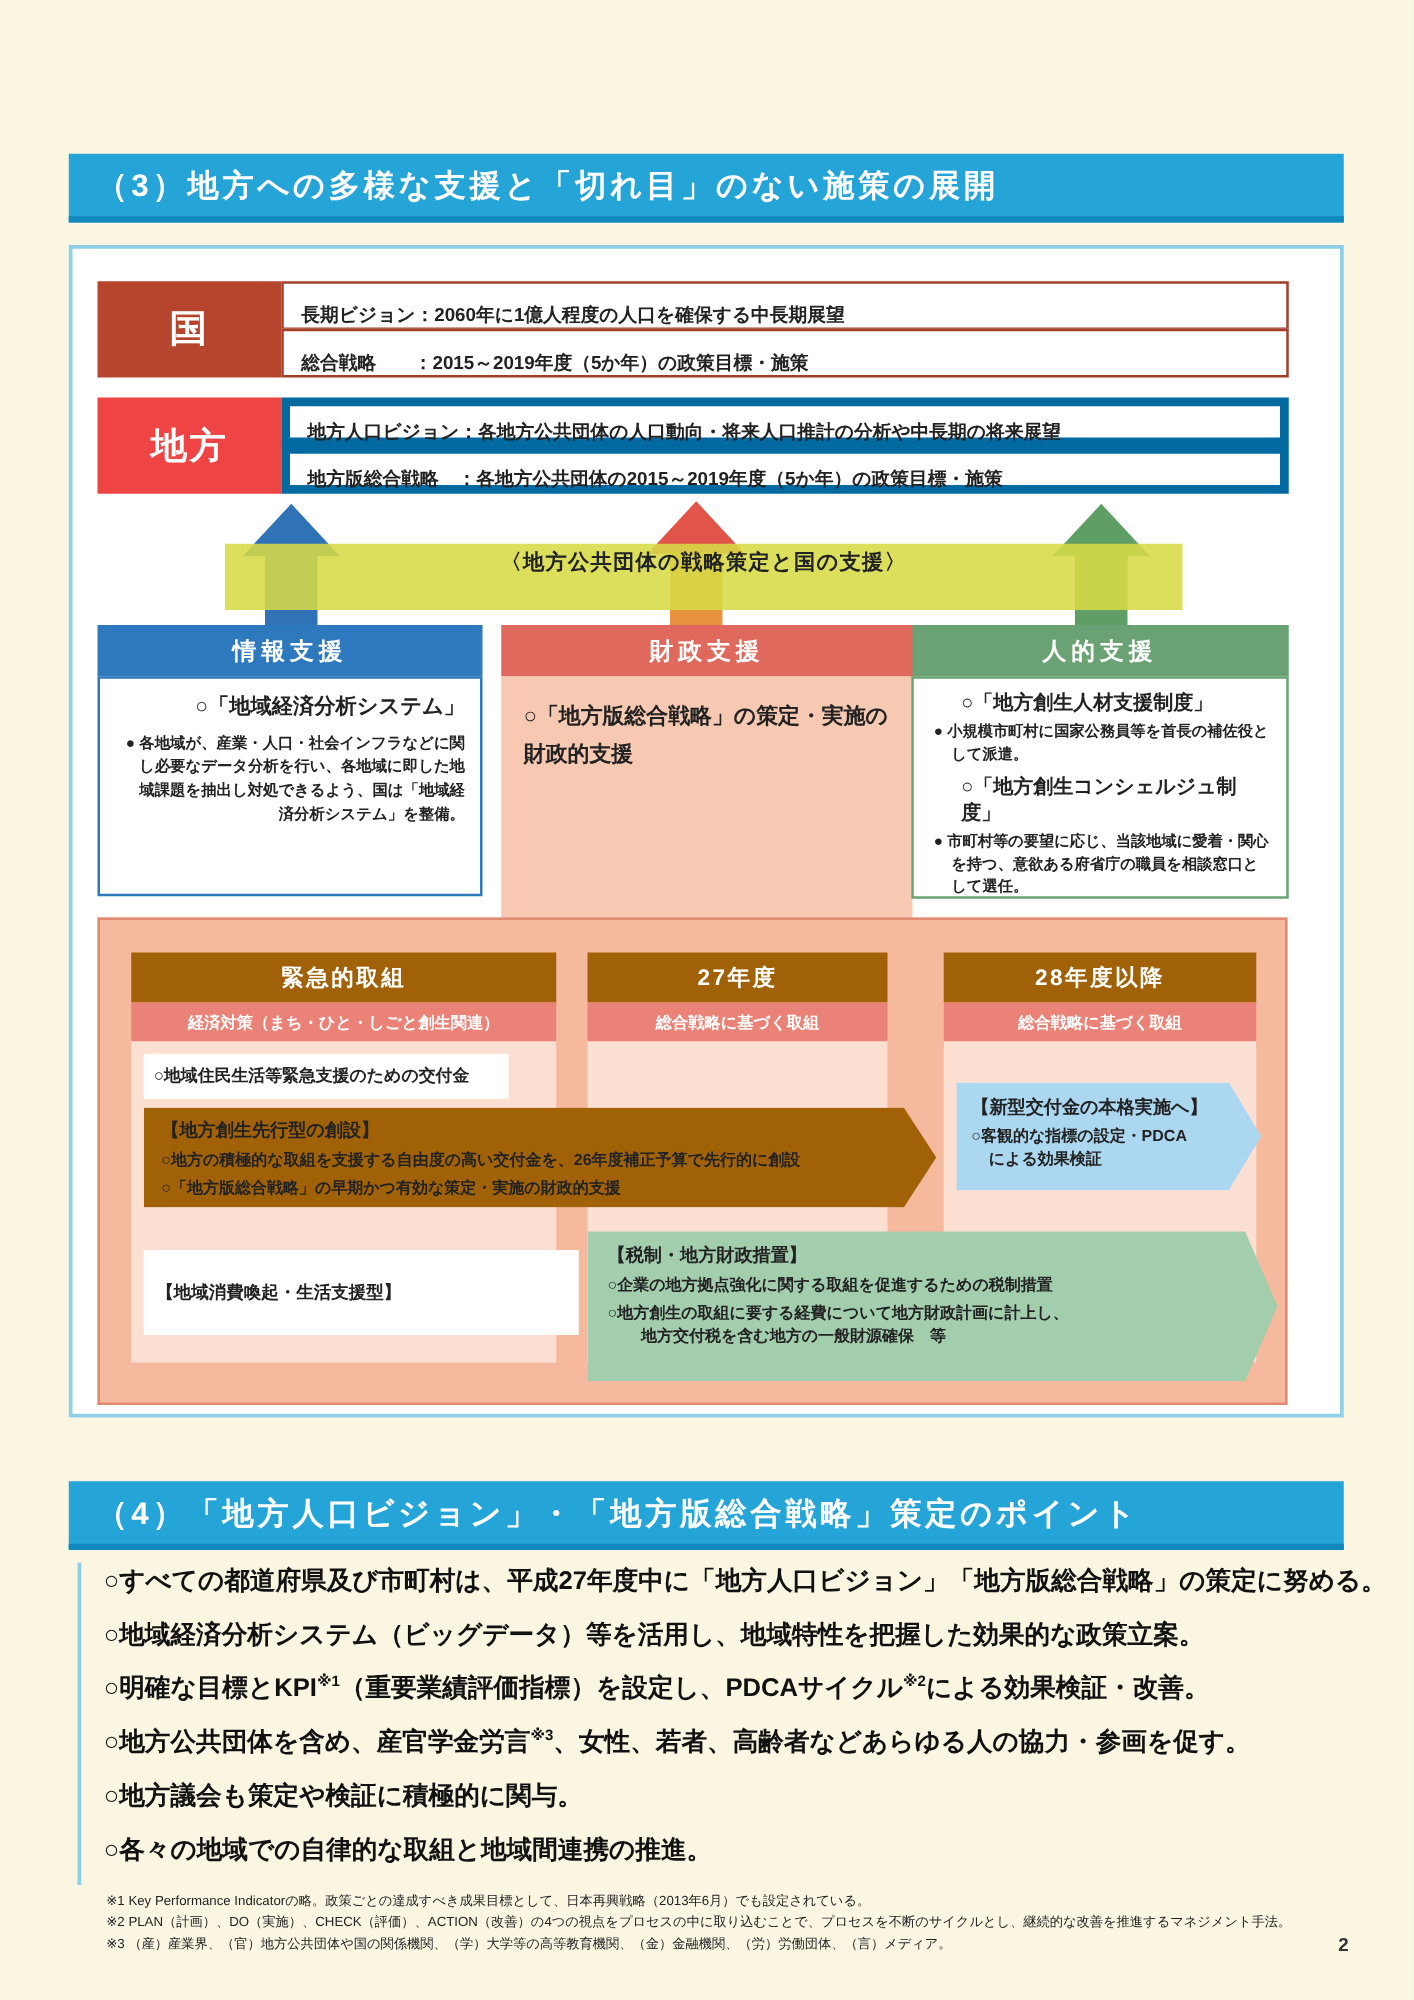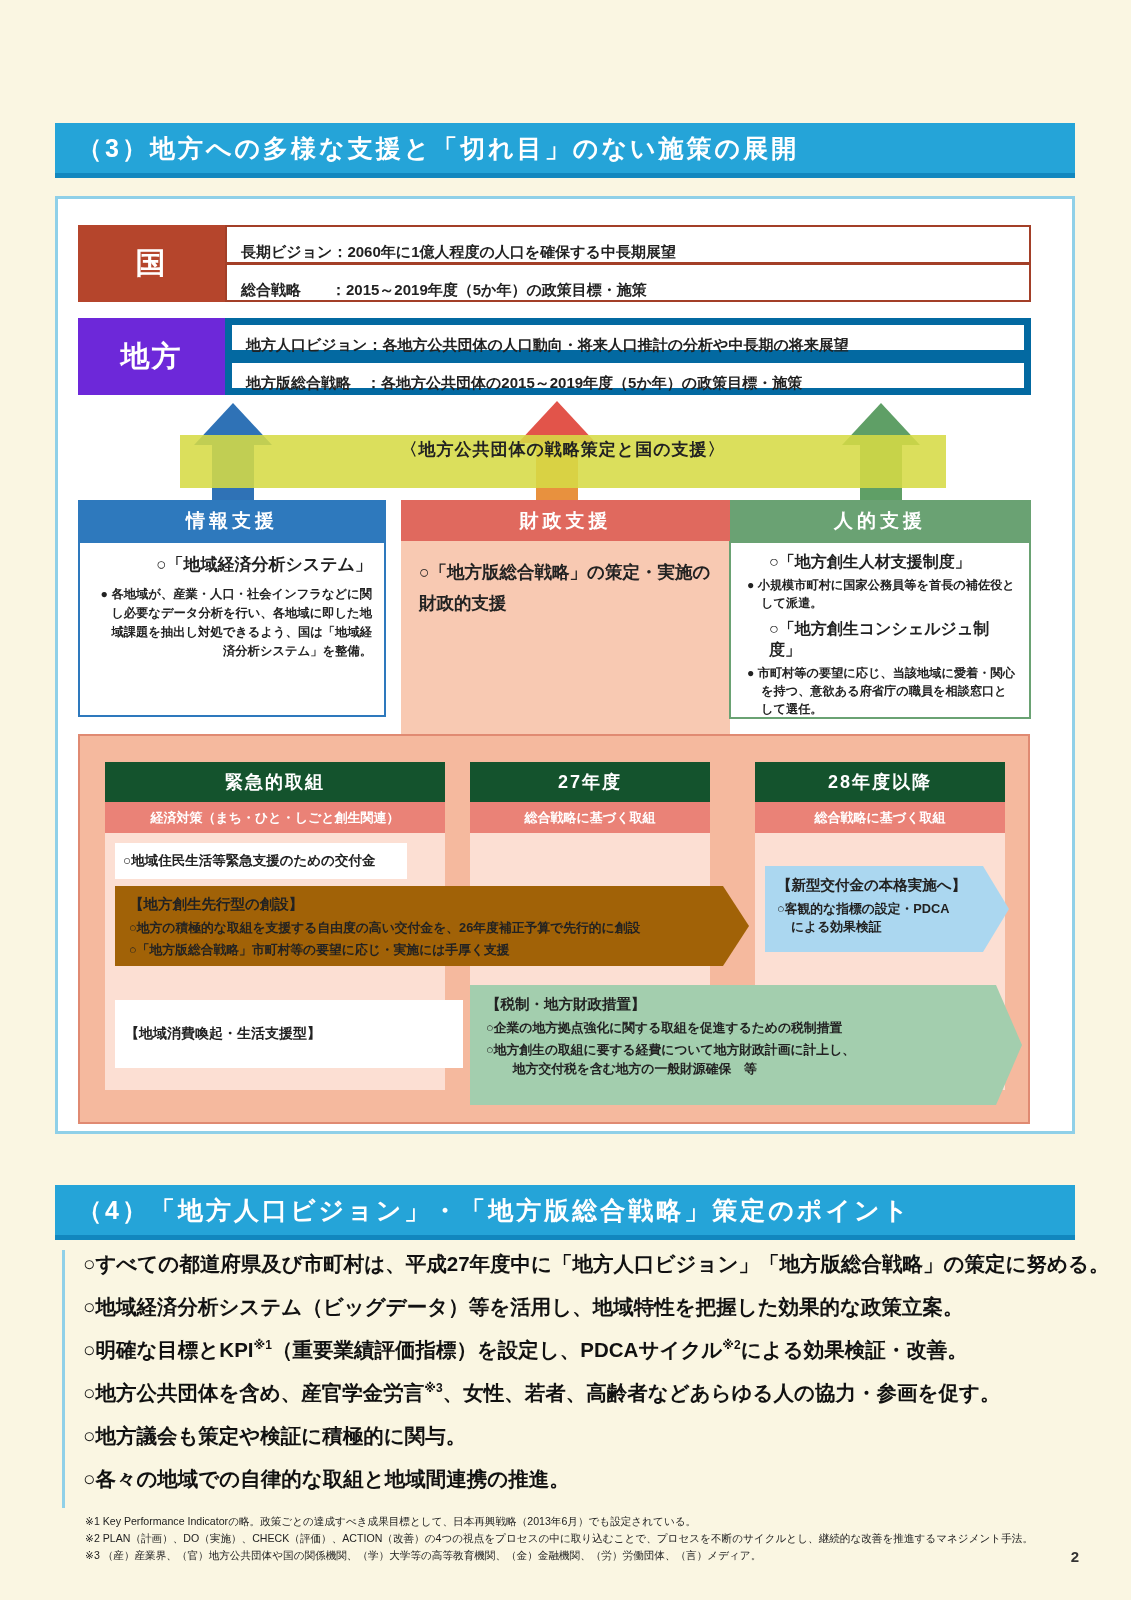--- a/index.html
+++ b/index.html
@@ -10,21 +10,21 @@
   .sec-header{position:absolute;left:55px;width:1020px;height:50px;background:#25a4d8;border-bottom:5px solid #1287be;display:flex;align-items:center;}
   .sec-header span{color:#fff;font-weight:bold;font-size:25px;letter-spacing:3px;padding-left:22px;white-space:nowrap;}
   .sec3{top:123px;}
   .sec4{top:1185px;}
 
   
   .diagram{position:absolute;left:55px;top:196px;width:1020px;height:938px;background:#fff;border:3px solid #8fd0e8;box-sizing:border-box;}
 
   .label-box{position:absolute;display:flex;align-items:center;justify-content:center;color:#fff;font-weight:bold;}
   .lbl-national{left:78px;top:225px;width:147px;height:77px;background:#b5452c;font-size:30px;letter-spacing:2px;}
-  .lbl-local{left:78px;top:318px;width:147px;height:77px;background:#6d28d9;font-size:29px;letter-spacing:2px;}
+  .lbl-local{left:78px;top:318px;width:147px;height:77px;background:#ef4444;font-size:29px;letter-spacing:2px;}
 
   .vision-row{position:absolute;left:225px;width:806px;background:#fff;box-sizing:border-box;display:flex;align-items:center;font-weight:bold;font-size:15px;color:#222;}
   .vision-row span{padding-left:14px;white-space:nowrap;margin-top:15px;}
   .nat{border:2px solid #a33f28;}
   .loc{border:7px solid #0369a1;}
   .r1n{top:225px;height:39px;}
   .r2n{top:263px;height:39px;}
   .r1l{top:318px;height:39px;}
   .r2l{top:356px;height:39px;}
 
@@ -61,21 +61,21 @@
   .body-human .h-title{font-size:16px;font-weight:bold;margin-left:28px;}
   .body-human .h-body{font-size:12.2px;font-weight:bold;margin:3px 0 6px 6px;line-height:1.5;}
 
   
   .panel{position:absolute;left:78px;top:734px;width:952px;height:390px;background:#f5b99e;border:2px solid #e08a72;box-sizing:border-box;}
   .pale{position:absolute;top:832px;height:258px;background:#fcdfd3;}
   .pale-1{left:105px;width:340px;}
   .pale-2{left:470px;width:240px;}
   .pale-3{left:755px;width:250px;}
 
-  .t-header{position:absolute;top:762px;height:40px;background:#14532d;color:#fff;font-weight:bold;font-size:18px;display:flex;align-items:center;justify-content:center;letter-spacing:2px;z-index:3;}
+  .t-header{position:absolute;top:762px;height:40px;background:#a16207;color:#fff;font-weight:bold;font-size:18px;display:flex;align-items:center;justify-content:center;letter-spacing:2px;z-index:3;}
   .t-sub{position:absolute;top:802px;height:31px;background:#ea8277;color:#fff;font-weight:bold;font-size:13px;display:flex;align-items:center;justify-content:center;z-index:3;}
   .th-1,.ts-1{left:105px;width:340px;}
   .th-2,.ts-2{left:470px;width:240px;}
   .th-3,.ts-3{left:755px;width:250px;}
 
   .white-box{position:absolute;background:#fff;z-index:4;display:flex;align-items:center;font-weight:bold;color:#222;}
   .wb-grant{left:115px;top:843px;width:292px;height:36px;font-size:13.5px;padding-left:8px;box-sizing:border-box;}
   .wb-consumption{left:115px;top:1000px;width:348px;height:68px;font-size:14px;padding-left:10px;box-sizing:border-box;}
 
   .arrow-box{position:absolute;z-index:5;box-sizing:border-box;clip-path:polygon(0 0,calc(100% - 26px) 0,100% 50%,calc(100% - 26px) 100%,0 100%);}
@@ -164,21 +164,21 @@
   <div class="t-header th-3">28年度以降</div>
   <div class="t-sub ts-1">経済対策（まち・ひと・しごと創生関連）</div>
   <div class="t-sub ts-2">総合戦略に基づく取組</div>
   <div class="t-sub ts-3">総合戦略に基づく取組</div>
 
   <div class="white-box wb-grant">○地域住民生活等緊急支援のための交付金</div>
 
   <div class="arrow-box ab-blue1">
     <div class="ab-title">【地方創生先行型の創設】</div>
     <div class="ab-line">○地方の積極的な取組を支援する自由度の高い交付金を、26年度補正予算で先行的に創設</div>
-    <div class="ab-line">○「地方版総合戦略」市町村等の要望に応じ・実施には手厚く支援</div>
+    <div class="ab-line">○「地方版総合戦略」の早期かつ有効な策定・実施の財政的支援</div>
   </div>
 
   <div class="arrow-box ab-blue2">
     <div class="ab-title">【新型交付金の本格実施へ】</div>
     <div class="ab-line">○客観的な指標の設定・PDCA</div>
     <div class="ab-line cont">による効果検証</div>
   </div>
 
   <div class="white-box wb-consumption">【地域消費喚起・生活支援型】</div>
 

